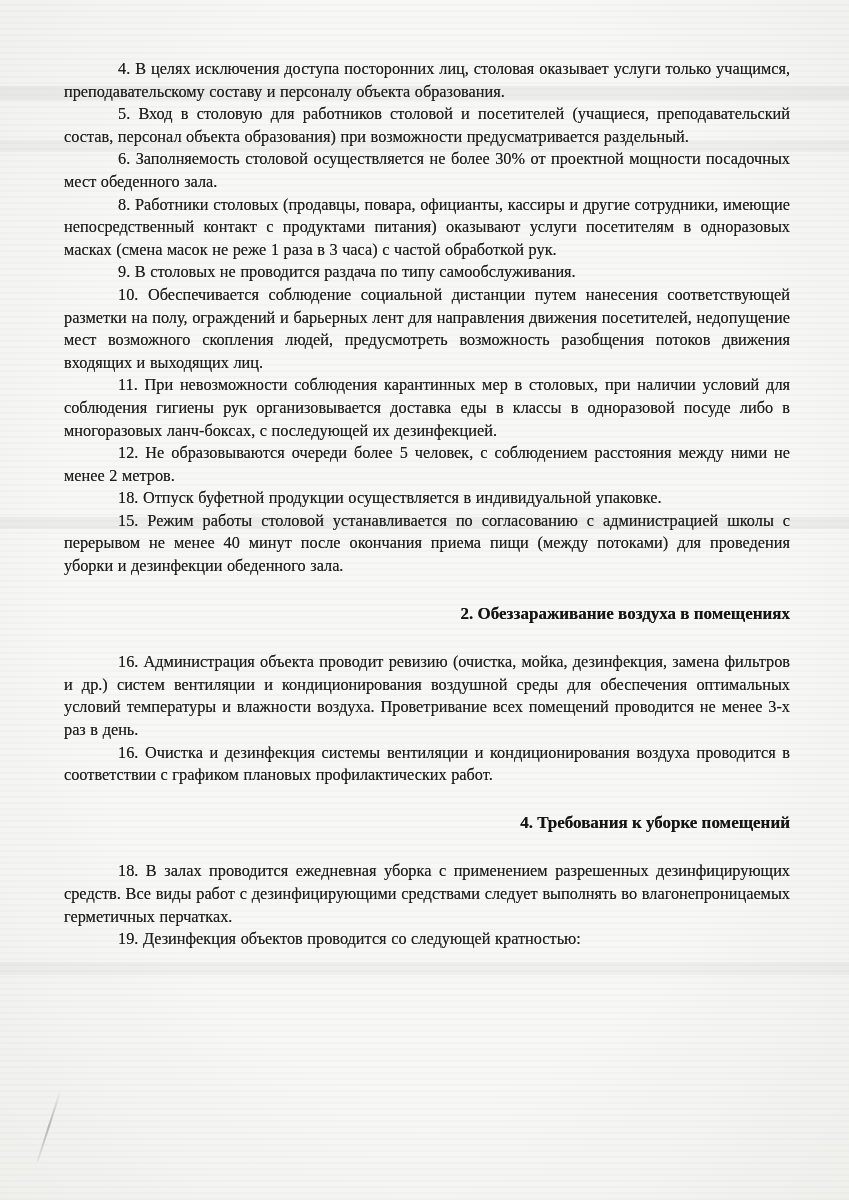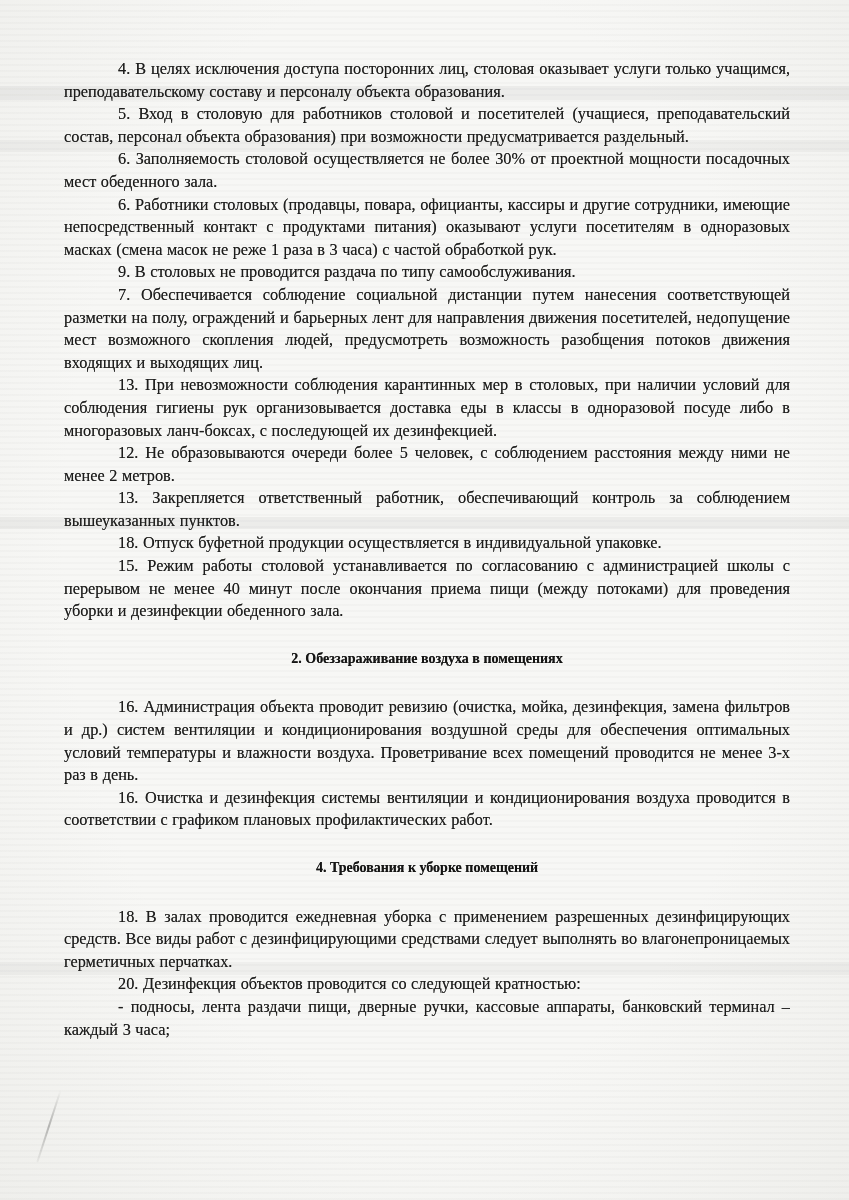--- a/index.html
+++ b/index.html
@@ -32,24 +32,24 @@
     margin: 0;
     font-size: 16.3px;
     line-height: 22.6px;
     text-align: justify;
     text-indent: 54px;
     text-shadow: 0 0 0.5px rgba(25,25,25,0.65);
     word-spacing: 0.5px;
   }
   h2.heading {
     margin: 25px 0 26px 0;
-    font-size: 14px;
+    font-size: 17px;
     line-height: 22.6px;
     font-weight: bold;
-    text-align: center;
+    text-align: right;
     text-indent: 0;
     color: #151514;
     text-shadow: 0 0 0.6px rgba(15,15,15,0.7);
   }
   
   .scan-band {
     position: absolute;
     left: 0;
     width: 100%;
     background: rgba(105,105,103,0.07);
@@ -78,35 +78,33 @@
 <div class="page">
   <div class="scan-band band-1"></div>
   <div class="scan-band band-2"></div>
   <div class="scan-band band-3"></div>
   <div class="scan-band band-4"></div>
 
   <div class="content">
     <p class="body">4. В целях исключения доступа посторонних лиц, столовая оказывает услуги только учащимся, преподавательскому составу и персоналу объекта образования.</p>
     <p class="body">5. Вход в столовую для работников столовой и посетителей (учащиеся, преподавательский состав, персонал объекта образования) при возможности предусматривается раздельный.</p>
     <p class="body">6. Заполняемость столовой осуществляется не более 30% от проектной мощности посадочных мест обеденного зала.</p>
-    <p class="body">6. Работники столовых (продавцы, повара, официанты, кассиры и другие сотрудники, имеющие непосредственный контакт с продуктами питания) оказывают услуги посетителям в одноразовых масках (смена масок не реже 1 раза в 3 часа) с частой обработкой рук.</p>
+    <p class="body">8. Работники столовых (продавцы, повара, официанты, кассиры и другие сотрудники, имеющие непосредственный контакт с продуктами питания) оказывают услуги посетителям в одноразовых масках (смена масок не реже 1 раза в 3 часа) с частой обработкой рук.</p>
     <p class="body">9. В столовых не проводится раздача по типу самообслуживания.</p>
-    <p class="body">7. Обеспечивается соблюдение социальной дистанции путем нанесения соответствующей разметки на полу, ограждений и барьерных лент для направления движения посетителей, недопущение мест возможного скопления людей, предусмотреть возможность разобщения потоков движения входящих и выходящих лиц.</p>
-    <p class="body">13. При невозможности соблюдения карантинных мер в столовых, при наличии условий для соблюдения гигиены рук организовывается доставка еды в классы в одноразовой посуде либо в многоразовых ланч-боксах, с последующей их дезинфекцией.</p>
+    <p class="body">10. Обеспечивается соблюдение социальной дистанции путем нанесения соответствующей разметки на полу, ограждений и барьерных лент для направления движения посетителей, недопущение мест возможного скопления людей, предусмотреть возможность разобщения потоков движения входящих и выходящих лиц.</p>
+    <p class="body">11. При невозможности соблюдения карантинных мер в столовых, при наличии условий для соблюдения гигиены рук организовывается доставка еды в классы в одноразовой посуде либо в многоразовых ланч-боксах, с последующей их дезинфекцией.</p>
     <p class="body">12. Не образовываются очереди более 5 человек, с соблюдением расстояния между ними не менее 2 метров.</p>
-    <p class="body">13. Закрепляется ответственный работник, обеспечивающий контроль за соблюдением вышеуказанных пунктов.</p>
     <p class="body">18. Отпуск буфетной продукции осуществляется в индивидуальной упаковке.</p>
     <p class="body">15. Режим работы столовой устанавливается по согласованию с администрацией школы с перерывом не менее 40 минут после окончания приема пищи (между потоками) для проведения уборки и дезинфекции обеденного зала.</p>
 
     <h2 class="heading">2. Обеззараживание воздуха в помещениях</h2>
 
     <p class="body">16. Администрация объекта проводит ревизию (очистка, мойка, дезинфекция, замена фильтров и др.) систем вентиляции и кондиционирования воздушной среды для обеспечения оптимальных условий температуры и влажности воздуха. Проветривание всех помещений проводится не менее 3-х раз в день.</p>
     <p class="body">16. Очистка и дезинфекция системы вентиляции и кондиционирования воздуха проводится в соответствии с графиком плановых профилактических работ.</p>
 
     <h2 class="heading">4. Требования к уборке помещений</h2>
 
     <p class="body">18. В залах проводится ежедневная уборка с применением разрешенных дезинфицирующих средств. Все виды работ с дезинфицирующими средствами следует выполнять во влагонепроницаемых герметичных перчатках.</p>
-    <p class="body">20. Дезинфекция объектов проводится со следующей кратностью:</p>
-    <p class="body">- подносы, лента раздачи пищи, дверные ручки, кассовые аппараты, банковский терминал – каждый 3 часа;</p>
+    <p class="body">19. Дезинфекция объектов проводится со следующей кратностью:</p>
   </div>
 
   <div class="pencil-mark"></div>
 </div>
 
 </body></html>

